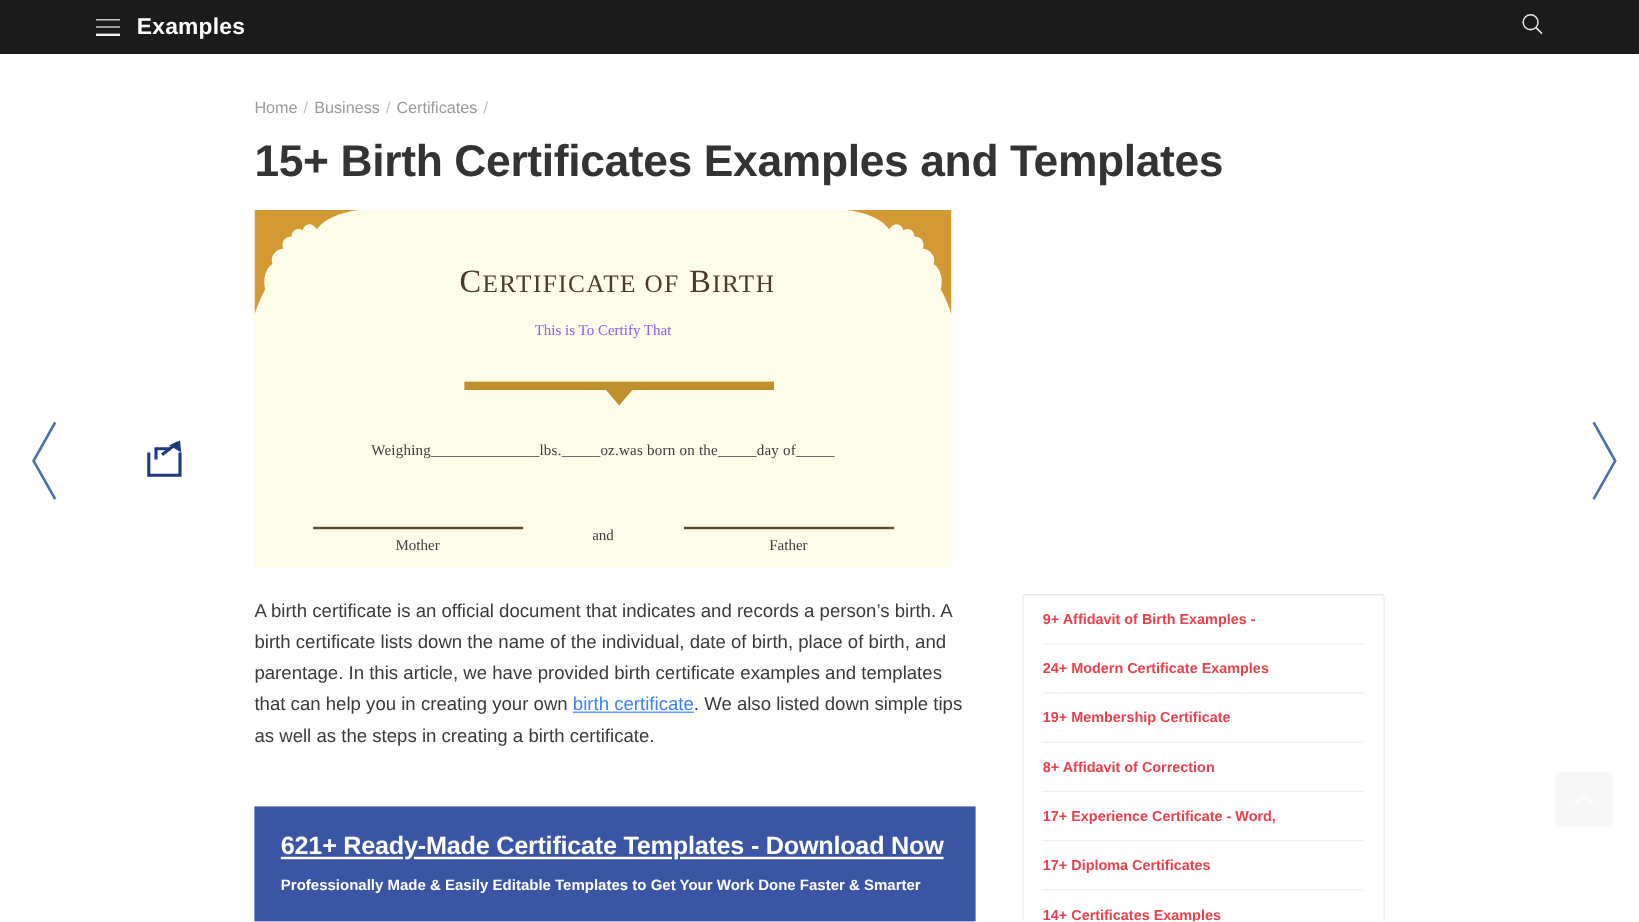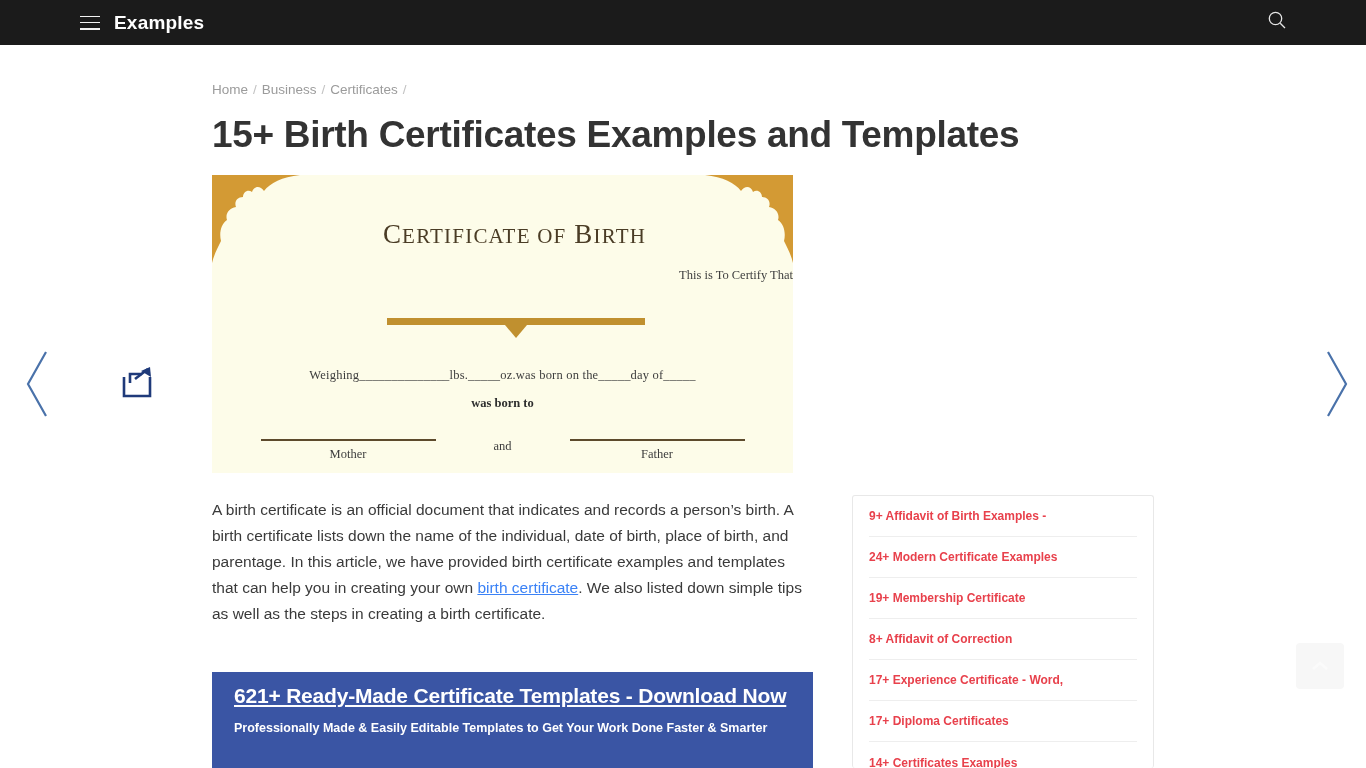--- a/index.html
+++ b/index.html
@@ -66,23 +66,23 @@
     position: absolute; left: 0; right: 0; top: 44px;
     text-align: center;
     font-family: "Liberation Serif", serif;
     font-size: 27px; color: #4a3c25;
     letter-spacing: 1.2px;
     margin-left: 24px;
   }
   .cert-title .small { font-size: 21px; }
   .cert-sub {
     position: absolute; left: 0; right: 0; top: 93px;
-    text-align: right;
-    font-family: "Liberation Serif", serif;
-    font-size: 12.5px; color: #404040;
+    text-align: center;
+    font-family: "Liberation Serif", serif;
+    font-size: 12.5px; color: #8b5cf6;
   }
   .divider {
     position: absolute; left: 175px; top: 143px;
     width: 258px; height: 7px; background: #c0902f;
   }
   .divider:after {
     content: ""; position: absolute;
     left: 50%; top: 7px; margin-left: -11px;
     width: 0; height: 0;
     border-left: 11px solid transparent;
@@ -125,21 +125,21 @@
   }
   .body-copy a {
     color: #3b82f6;  text-align: center;
   }
 
   
   .cta {
     position: absolute; left: 212px; top: 672px;
     width: 601px; height: 96px;
     background: #3a55a4;
-    padding: 12px 22px 0 22px;
+    padding: 22px 22px 0 22px;
   }
   .cta-title {
     color: #ffffff; font-size: 21px; font-weight: bold;
     text-decoration: underline; letter-spacing: -0.2px;
     white-space: nowrap;
   }
   .cta-sub {
     margin-top: 13px; color: #ffffff;
     font-size: 12.5px; font-weight: bold; white-space: nowrap;
   }
@@ -228,21 +228,20 @@
 
     <div class="cert-title">
       <span>C</span><span class="small">ERTIFICATE OF</span> <span>B</span><span class="small">IRTH</span>
     </div>
 
     <div class="cert-sub">This is To Certify That</div>
 
     <div class="divider"></div>
 
     <div class="cert-line">Weighing______________lbs._____oz.was born on the_____day of_____</div>
-    <div class="cert-born">was born to</div>
 
     <div class="sig-row">
       <div class="sig">
         <div class="rule"></div>
         <div class="lbl">Mother</div>
       </div>
       <div class="sig-and">and</div>
       <div class="sig">
         <div class="rule"></div>
         <div class="lbl">Father</div>

